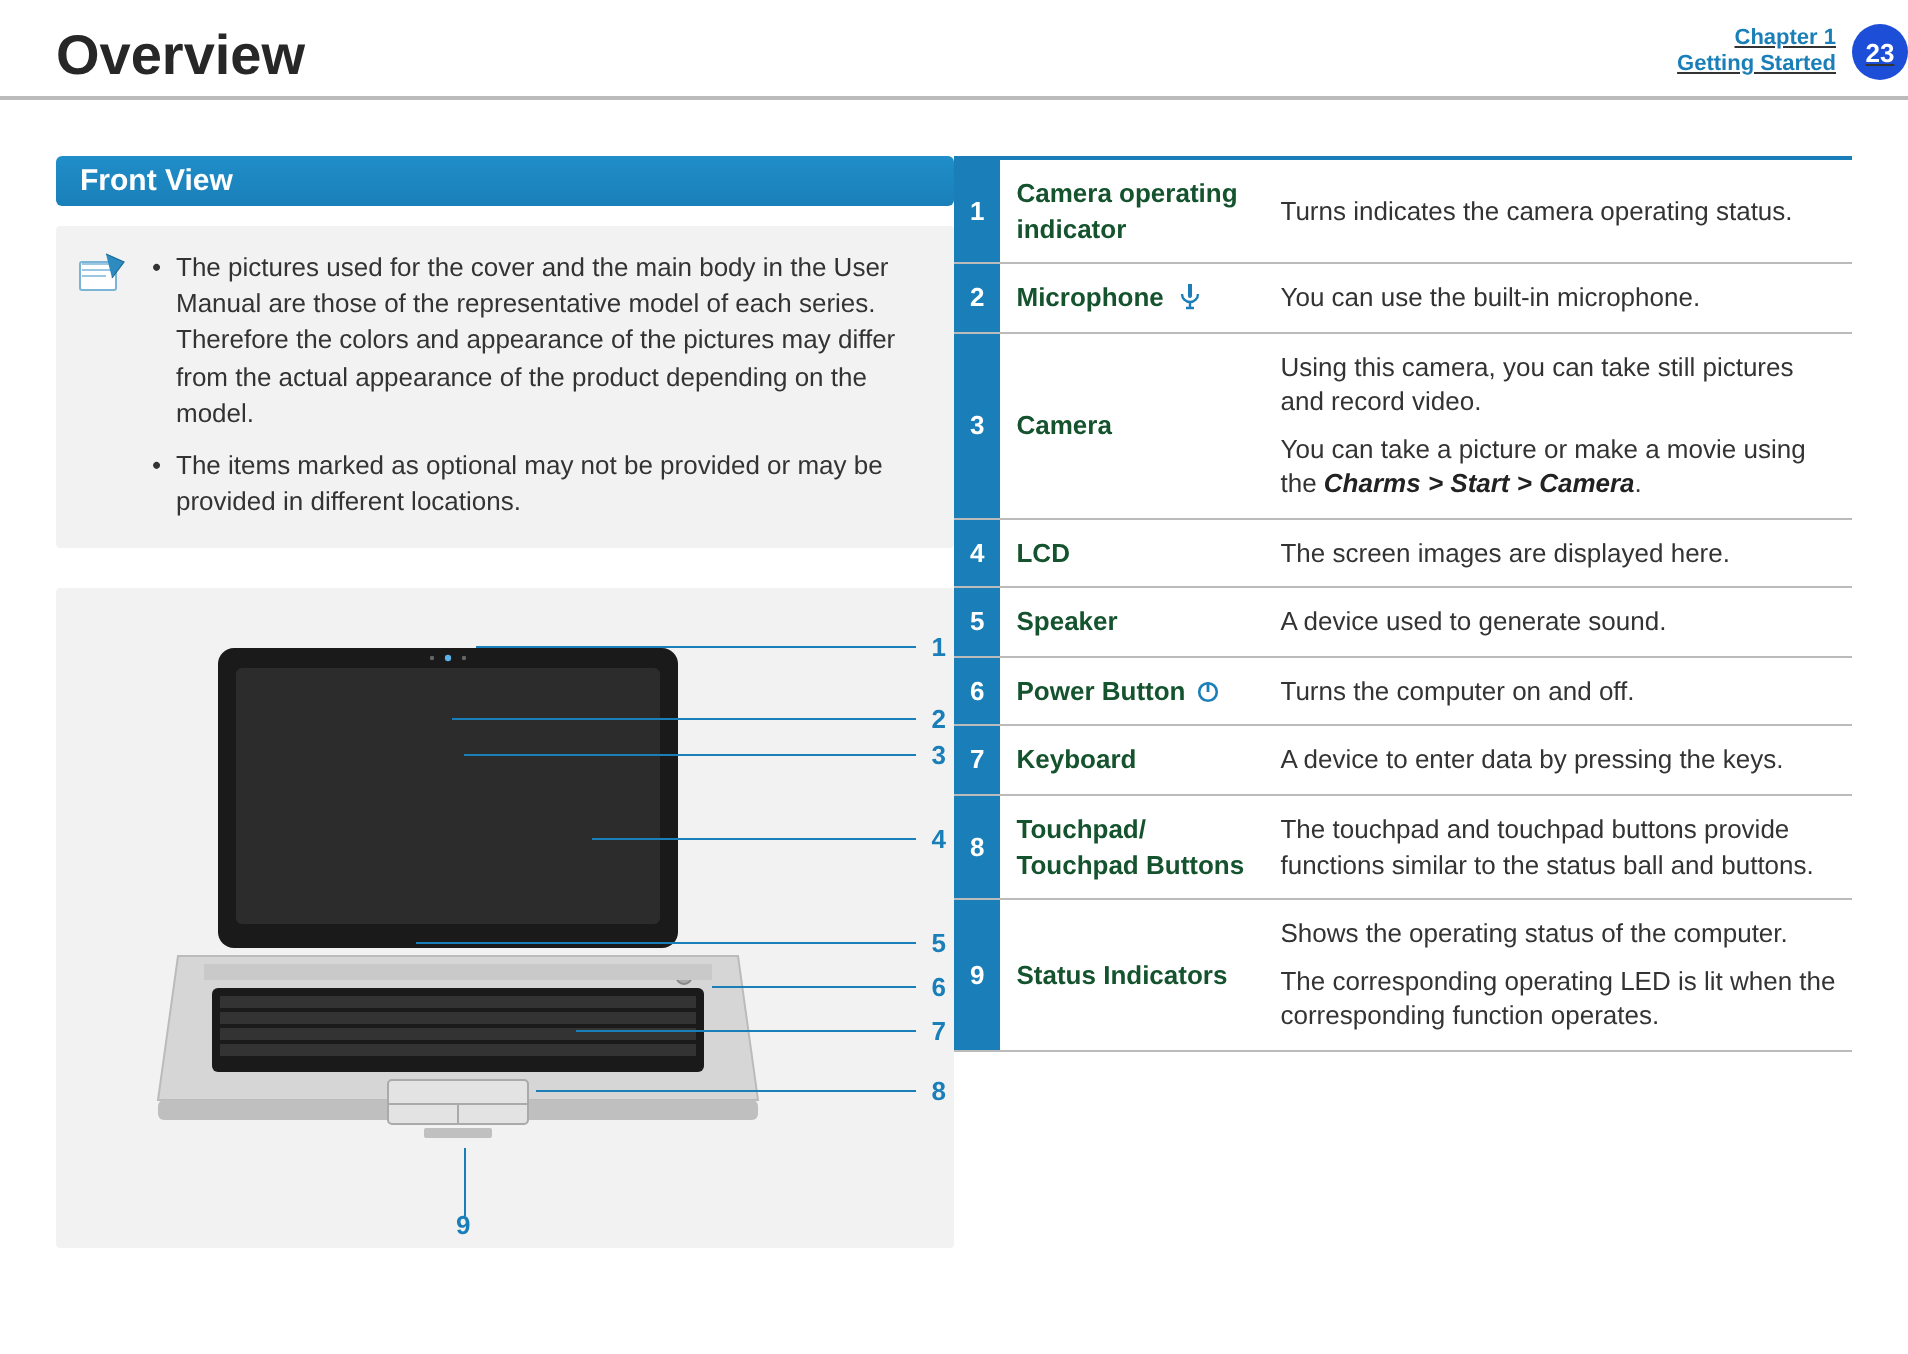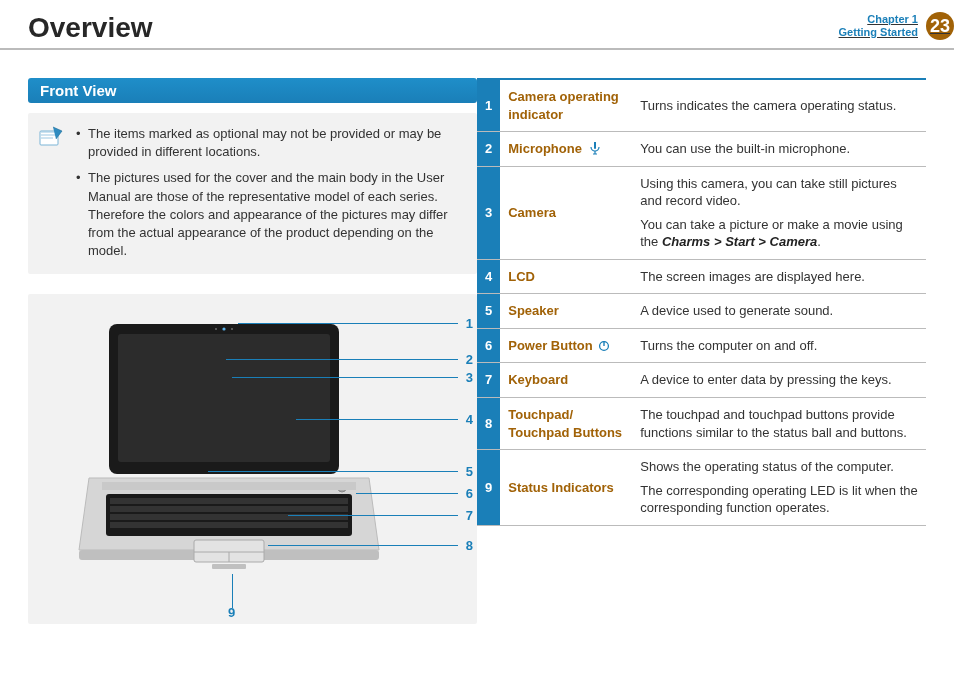--- a/index.html
+++ b/index.html
@@ -34,24 +34,24 @@
   }
   .chapter-block {
     text-align: right;
     font-size: 11px;
     font-weight: 600;
     color: #1a7fb8;
     line-height: 1.2;
     padding-right: 6px;
   }
   .page-badge {
-    background: #a16207;
+    background: #1d4ed8;
     color: #fff;
     font-weight: 700;
-    font-size: 18px;
+    font-size: 13px;
     border-radius: 50%;
     width: 28px; height: 28px;
     display: flex;
     align-items: center;
     justify-content: center;
     margin-left: 2px;
   }
 
   
   .content {
@@ -132,21 +132,21 @@
   table.parts td { padding: 8px 8px; vertical-align: middle; line-height: 1.35; }
   .num-cell {
     width: 22px;
     background: #1a7fb8;
     color: #fff;
     text-align: center;
     font-weight: 700;
   }
   .name-cell {
     width: 132px;
-    color: #a16207;
+    color: #14532d;
     font-weight: 700;
   }
   .desc-cell b { font-weight: 700; color: #222; font-style: italic; }
   .desc-para { margin-bottom: 6px; }
   .desc-para:last-child { margin-bottom: 0; }
   .inline-icon { display:inline-block; vertical-align:-2px; margin-left:2px; }
 </style>
 </head>
 <body>
 
@@ -168,22 +168,22 @@
 
     <div class="note-box">
       <span class="note-icon">
         <svg viewBox="0 0 26 22" width="26" height="22">
           <rect x="2" y="6" width="18" height="14" rx="1" fill="#fff" stroke="#7ab4d6"></rect>
           <path d="M3 7 L19 7 M3 10 L19 10 M3 13 L15 13" stroke="#9cc7e2" stroke-width="1"></path>
           <path d="M15 2 L24 6 L18 14" fill="#2e8bc0" stroke="#1a6a96" stroke-width="0.6"></path>
         </svg>
       </span>
       <ul>
+        <li>The pictures used for the cover and the main body in the User Manual are those of the representative model of each series. Therefore the colors and appearance of the pictures may differ from the actual appearance of the product depending on the model.</li>
         <li>The items marked as optional may not be provided or may be provided in different locations.</li>
-        <li>The pictures used for the cover and the main body in the User Manual are those of the representative model of each series. Therefore the colors and appearance of the pictures may differ from the actual appearance of the product depending on the model.</li>
       </ul>
     </div>
 
     <div class="illus-box">
       <svg class="laptop" viewBox="0 0 310 260">
 
         <rect x="35" y="4" width="230" height="150" rx="8" fill="#1a1a1a"></rect>
         <rect x="44" y="14" width="212" height="128" rx="3" fill="#2c2c2c"></rect>
 
         <circle cx="150" cy="9" r="1.6" fill="#5bb1e8"></circle>

